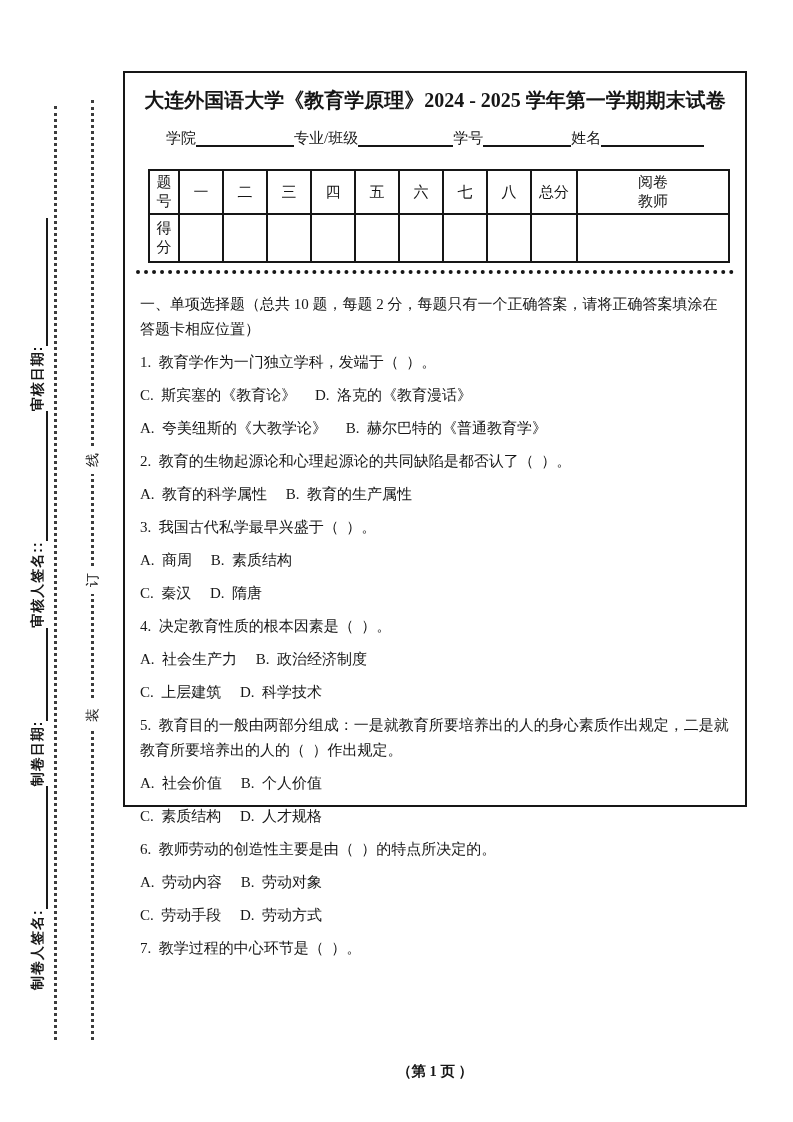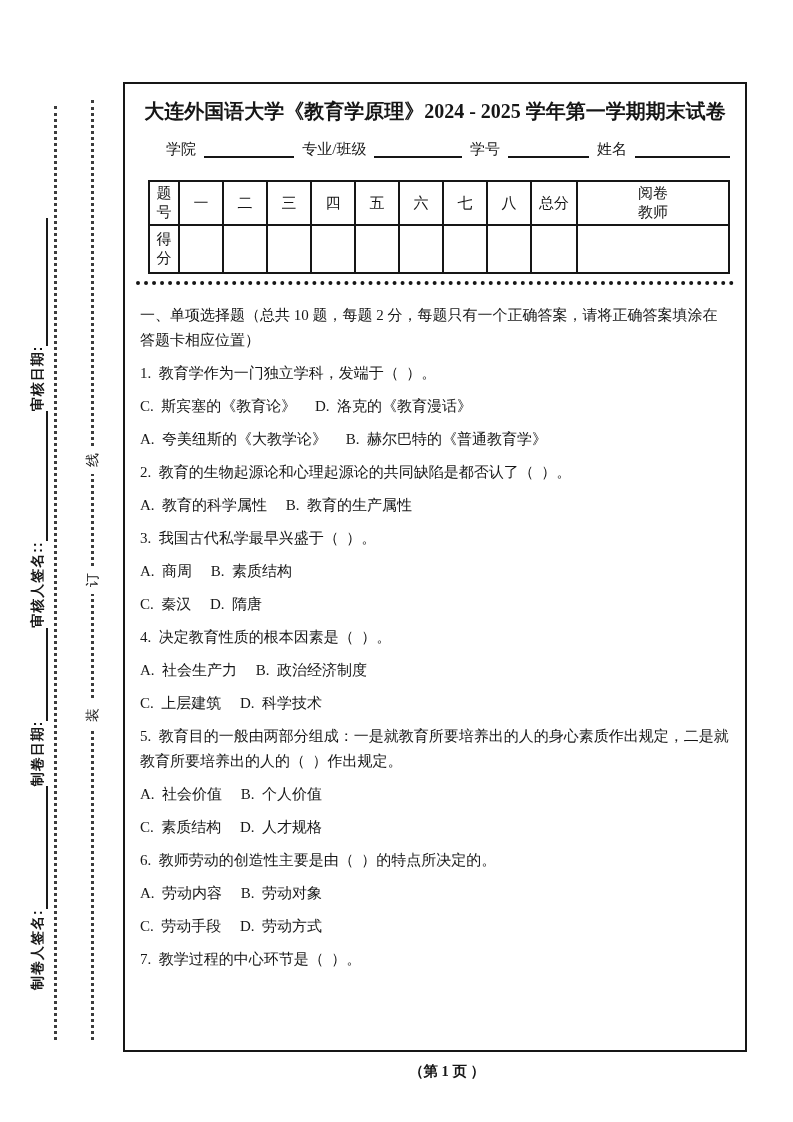--- a/index.html
+++ b/index.html
@@ -22,48 +22,48 @@
     transform:rotate(-90deg) translate(-835px,0);
     display:flex;align-items:center;
   }
   .review-label{
     font-family:"Liberation Sans","DejaVu Sans",sans-serif;
     font-weight:bold;font-size:14px;white-space:pre;letter-spacing:1px;
   }
   .mline{height:0;border-bottom:2px solid #1a1a1a;margin-top:17px;}
   
   .main-box{
-    position:absolute;left:123px;top:82px;width:624px;height:970px;
+    position:absolute;left:123px;top:71px;width:624px;height:736px;
     box-sizing:border-box;border:2px solid #161616;padding:6px 15px 0 15px;
   }
   .exam-title{
     font-size:20px;font-weight:600;text-align:center;line-height:42px;margin:0;
   }
   .fields-row{
-    display:flex;align-items:flex-end;margin:6px 0 20px 26px;font-size:15px;line-height:22px;gap:8px;
+    display:flex;align-items:flex-end;margin:6px 0 20px 26px;font-size:15px;line-height:22px;
   }
   .field-label{white-space:pre;}
   .field-line{height:0;border-bottom:2px solid #161616;margin-bottom:2px;}
   table.score-table{
     border-collapse:collapse;margin-left:8px;table-layout:fixed;width:580px;
   }
   table.score-table td,table.score-table th{
     border:2px solid #161616;text-align:center;vertical-align:middle;
     font-weight:normal;font-size:15px;padding:0;
   }
   tr.head-row{height:44px;}
   tr.score-row{height:48px;}
   .stack{white-space:pre-line;line-height:19px;}
   .dotted-sep{border-top:4px dotted #161616;margin:7px -4px 18px -4px;height:0;}
   .para{
     font-size:15px;line-height:25px;margin:0 0 8px 0;white-space:pre-wrap;
   }
   .question{margin:0;}
   .page-footer{
-    position:absolute;left:135px;top:1062px;width:624px;text-align:center;
+    position:absolute;left:123px;top:1062px;width:624px;text-align:center;
     font-weight:bold;font-size:14.5px;
   }
 </style>
 </head>
 <body>
 
 <div class="vdot" id="vdot-1"></div>
 <div class="vdot" id="vdot-2"></div>
 <div id="binding-chars">
     <span class="bind-char" style="top: 445px;">线</span>

